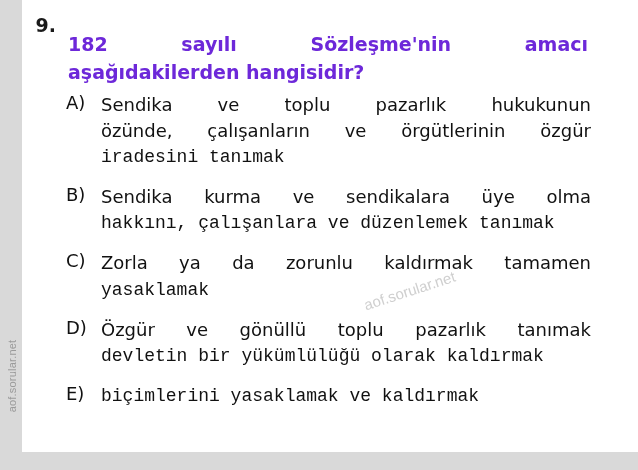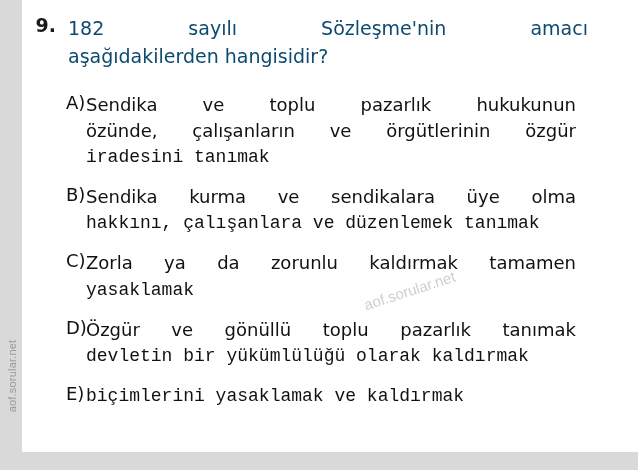--- a/index.html
+++ b/index.html
@@ -82,25 +82,26 @@
     top: 0px;
     width: 34px;
     text-align: right;
     font-size: 19px;
     font-weight: bold;
     color: #1a1a1a;
   }
   .q-text {
     margin-left: 46px;
     font-size: 19px;
-    font-weight: normal;
-    color: #0c4a6e;
+    font-weight: bold;
+    color: #6d28d9;
     line-height: 1.48;
     text-align: justify;
     width: 520px;
+    margin-top: 16px;
   }
   .q-text .line1 {
     display: block;
     text-align: justify;
     text-align-last: justify;
   }
   .q-text .line2 {
     display: block;
   }
 
@@ -119,21 +120,21 @@
   .opt-letter {
     position: absolute;
     left: 0;
     top: 0;
     width: 34px;
     font-size: 18px;
     color: #111111;
     font-family: "DejaVu Sans", sans-serif;
   }
   .opt-text {
-    margin-left: 20px;
+    margin-left: 35px;
     font-size: 18px;
     color: #111111;
     line-height: 1.45;
     width: 490px;
   }
   .opt-text .jline {
     display: block;
     text-align: justify;
     text-align-last: justify;
   }

